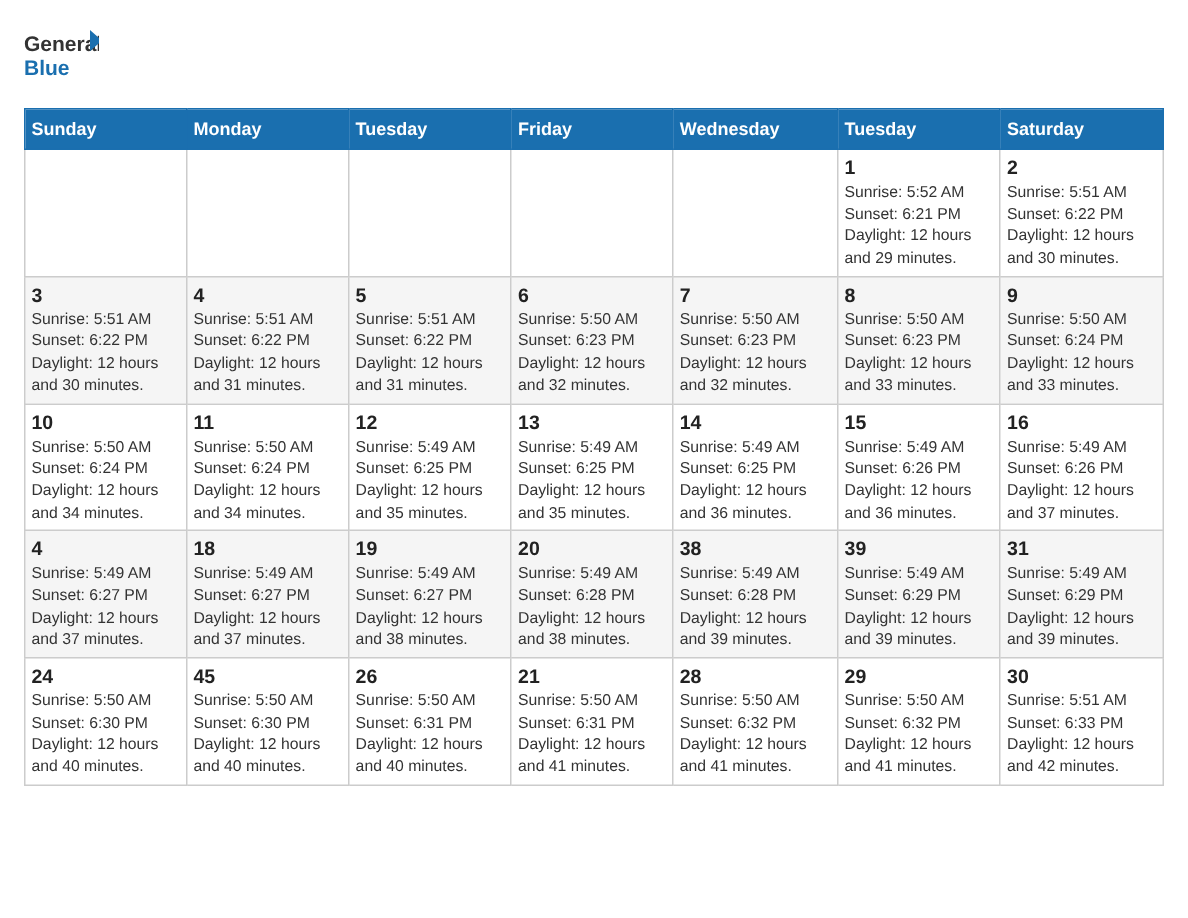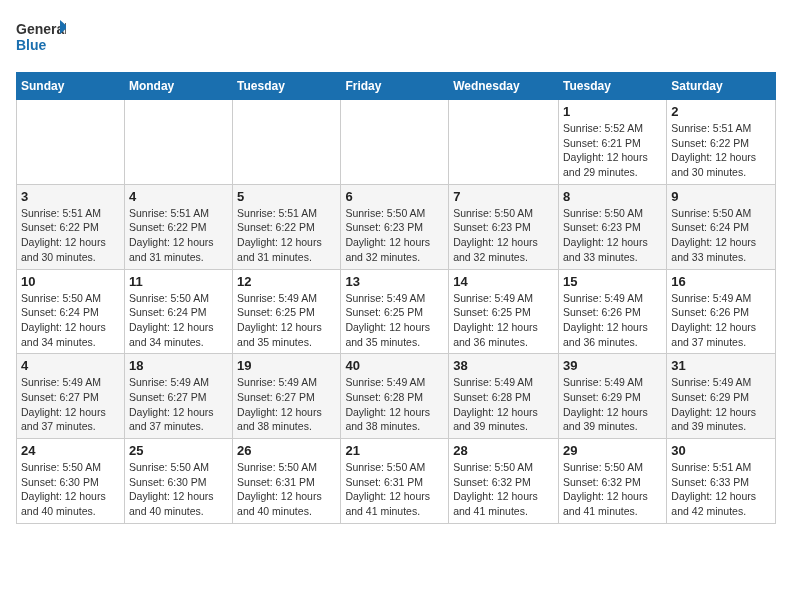--- a/index.html
+++ b/index.html
@@ -183,21 +183,21 @@
         </td>
         <td>
           <div class="day-num">18</div>
           <div class="day-info">Sunrise: 5:49 AM<br>Sunset: 6:27 PM<br>Daylight: 12 hours and 37 minutes.</div>
         </td>
         <td>
           <div class="day-num">19</div>
           <div class="day-info">Sunrise: 5:49 AM<br>Sunset: 6:27 PM<br>Daylight: 12 hours and 38 minutes.</div>
         </td>
         <td>
-          <div class="day-num">40</div>
+          <div class="day-num">20</div>
           <div class="day-info">Sunrise: 5:49 AM<br>Sunset: 6:28 PM<br>Daylight: 12 hours and 38 minutes.</div>
         </td>
         <td>
           <div class="day-num">38</div>
           <div class="day-info">Sunrise: 5:49 AM<br>Sunset: 6:28 PM<br>Daylight: 12 hours and 39 minutes.</div>
         </td>
         <td>
           <div class="day-num">39</div>
           <div class="day-info">Sunrise: 5:49 AM<br>Sunset: 6:29 PM<br>Daylight: 12 hours and 39 minutes.</div>
         </td>
@@ -205,21 +205,21 @@
           <div class="day-num">31</div>
           <div class="day-info">Sunrise: 5:49 AM<br>Sunset: 6:29 PM<br>Daylight: 12 hours and 39 minutes.</div>
         </td>
       </tr>
       <tr>
         <td>
           <div class="day-num">24</div>
           <div class="day-info">Sunrise: 5:50 AM<br>Sunset: 6:30 PM<br>Daylight: 12 hours and 40 minutes.</div>
         </td>
         <td>
-          <div class="day-num">25</div>
+          <div class="day-num">45</div>
           <div class="day-info">Sunrise: 5:50 AM<br>Sunset: 6:30 PM<br>Daylight: 12 hours and 40 minutes.</div>
         </td>
         <td>
           <div class="day-num">26</div>
           <div class="day-info">Sunrise: 5:50 AM<br>Sunset: 6:31 PM<br>Daylight: 12 hours and 40 minutes.</div>
         </td>
         <td>
           <div class="day-num">21</div>
           <div class="day-info">Sunrise: 5:50 AM<br>Sunset: 6:31 PM<br>Daylight: 12 hours and 41 minutes.</div>
         </td>

